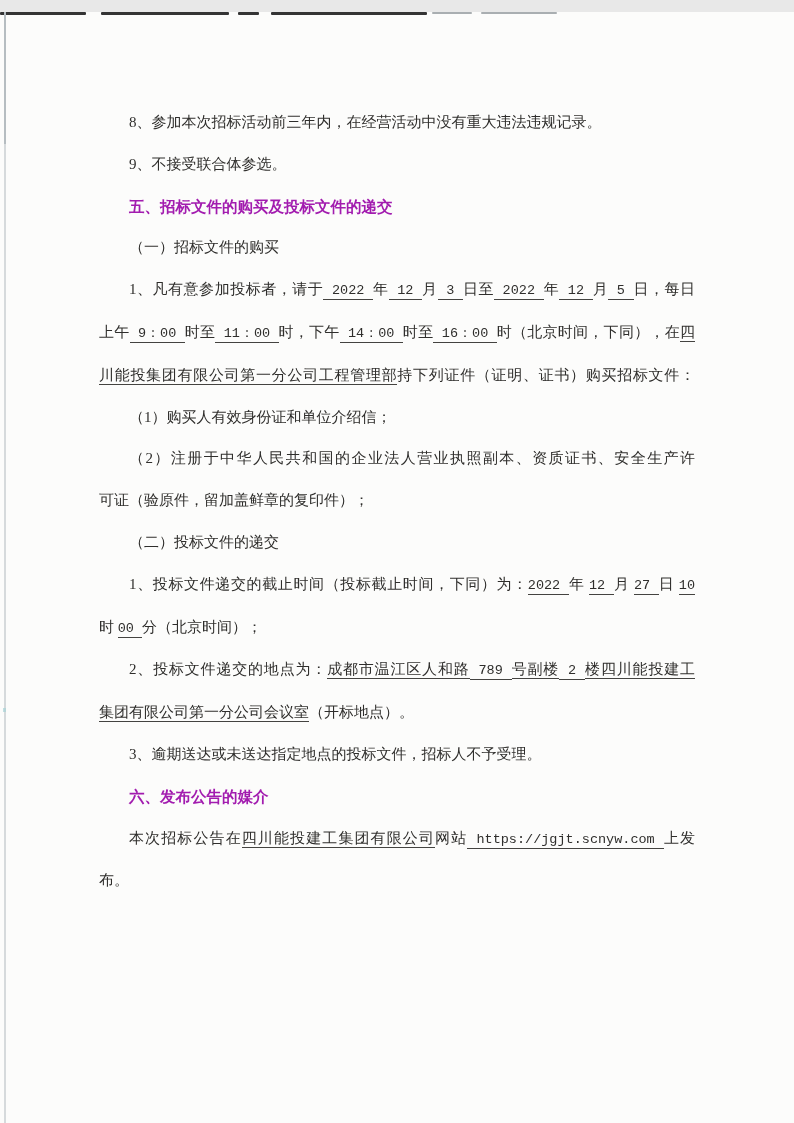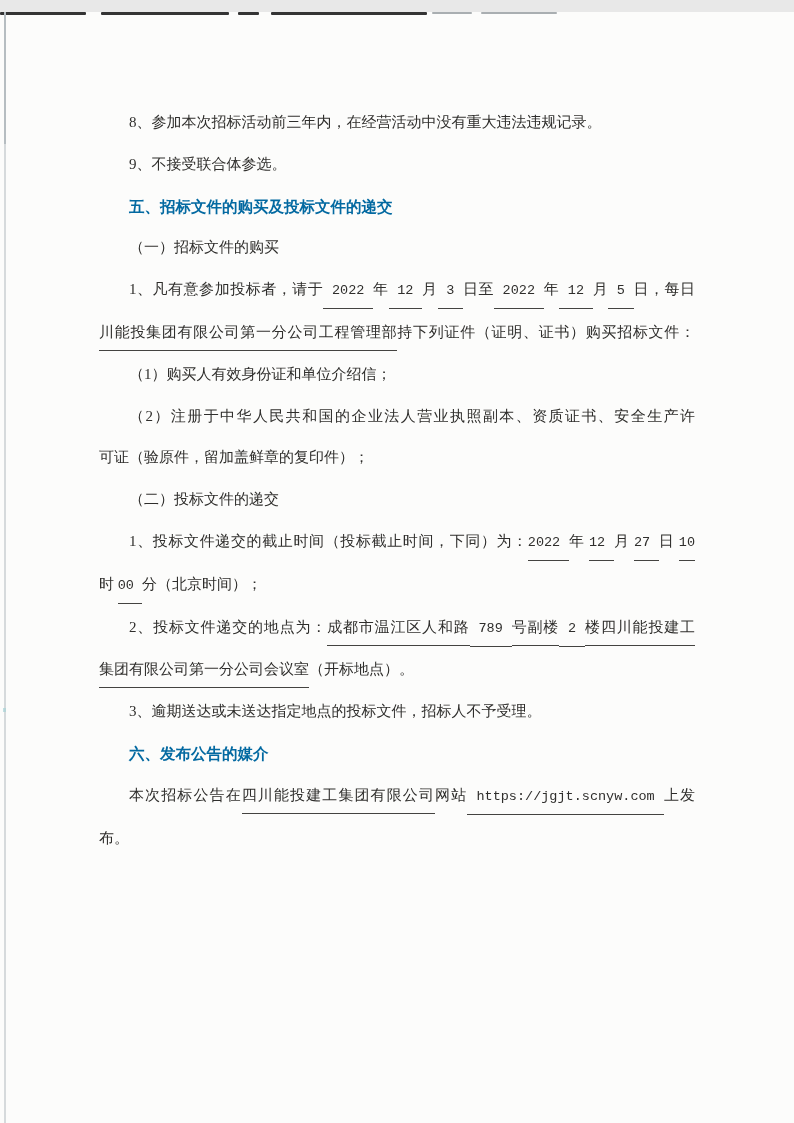--- a/index.html
+++ b/index.html
@@ -19,25 +19,25 @@
     line-height:41.8px;
     font-size:15px;
     color:#2f2e2c;
     white-space:nowrap;
   }
   .line.j{white-space:normal;text-align:justify;text-align-last:justify;}
   .line.ind{padding-left:30px;}
   .line.h{
     font-weight:700;
     font-family:"Liberation Sans","DejaVu Sans",sans-serif;
-    color:#0369a1;
+    color:#a21caf;
     font-size:15.5px;
   }
   .line span{white-space:inherit;}
-  span.u{border-bottom:1.5px solid #444340;padding-bottom:10px;}
+  span.u{border-bottom:1.5px solid #444340;padding-bottom:1px;}
   span.m{font-family:"Liberation Mono","DejaVu Sans Mono",monospace;font-size:13.5px;}
   
   .art{position:absolute;pointer-events:none;}
   .top-strip{top:0;height:3px;background:#343434;border-radius:1px;}
   .top-strip.light{background:#a9aeb1;height:2px;}
   .left-line{left:4px;top:0;width:2px;height:1123px;background:#d6dadc;}
   .left-line-dark{left:4px;top:0;width:2px;height:132px;background:#b6bdc1;}
   .left-speck{left:3px;top:696px;width:3px;height:4px;background:#a8d3d6;opacity:.7;}
   .bottom-smear{
     left:545px;top:1117px;width:249px;height:4px;border-radius:2px;
@@ -64,20 +64,21 @@
   <div class="art left-line-dark"></div>
   <div class="art left-speck"></div>
   <div class="art bottom-smear"></div>
 
   <div class="doc">
       <div class="line ind"><span class="">8、参加本次招标活动前三年内，在经营活动中没有重大违法违规记录。</span></div>
       <div class="line ind"><span class="">9、不接受联合体参选。</span></div>
       <div class="line ind h"><span class="">五、招标文件的购买及投标文件的递交</span></div>
       <div class="line ind"><span class="">（一）招标文件的购买</span></div>
       <div class="line ind j"><span class="">1、凡有意参加投标者，请于</span><span class="u m">&nbsp;2022&nbsp;</span><span class="">年</span><span class="u m">&nbsp;12&nbsp;</span><span class="">月</span><span class="u m">&nbsp;3&nbsp;</span><span class="">日至</span><span class="u m">&nbsp;2022&nbsp;</span><span class="">年</span><span class="u m">&nbsp;12&nbsp;</span><span class="">月</span><span class="u m">&nbsp;5&nbsp;</span><span class="">日，每日</span></div>
+      <div class="line j"><span class="">上午</span><span class="u m">&nbsp;9：00&nbsp;</span><span class="">时至</span><span class="u m">&nbsp;11：00&nbsp;</span><span class="">时，下午</span><span class="u m">&nbsp;14：00&nbsp;</span><span class="">时至</span><span class="u m">&nbsp;16：00&nbsp;</span><span class="">时（北京时间，下同），在</span><span class="u">四</span></div>
       <div class="line j"><span class="u">川能投集团有限公司第一分公司工程管理部</span><span class="">持下列证件（证明、证书）购买招标文件：</span></div>
       <div class="line ind"><span class="">（1）购买人有效身份证和单位介绍信；</span></div>
       <div class="line ind j"><span class="">（2）注册于中华人民共和国的企业法人营业执照副本、资质证书、安全生产许</span></div>
       <div class="line"><span class="">可证（验原件，留加盖鲜章的复印件）；</span></div>
       <div class="line ind"><span class="">（二）投标文件的递交</span></div>
       <div class="line ind j"><span class="">1、投标文件递交的截止时间（投标截止时间，下同）为：</span><span class="u m">2022&nbsp;</span><span class="">年 </span><span class="u m">12&nbsp;</span><span class="">月 </span><span class="u m">27&nbsp;</span><span class="">日 </span><span class="u m">10</span></div>
       <div class="line"><span class="">时 </span><span class="u m">00&nbsp;</span><span class="">分（北京时间）；</span></div>
       <div class="line ind j"><span class="">2、投标文件递交的地点为：</span><span class="u">成都市温江区人和路</span><span class="u m">&nbsp;789&nbsp;</span><span class="u">号副楼</span><span class="u m">&nbsp;2&nbsp;</span><span class="u">楼四川能投建工</span></div>
       <div class="line"><span class="u">集团有限公司第一分公司会议室</span><span class="">（开标地点）。</span></div>
       <div class="line ind"><span class="">3、逾期送达或未送达指定地点的投标文件，招标人不予受理。</span></div>

